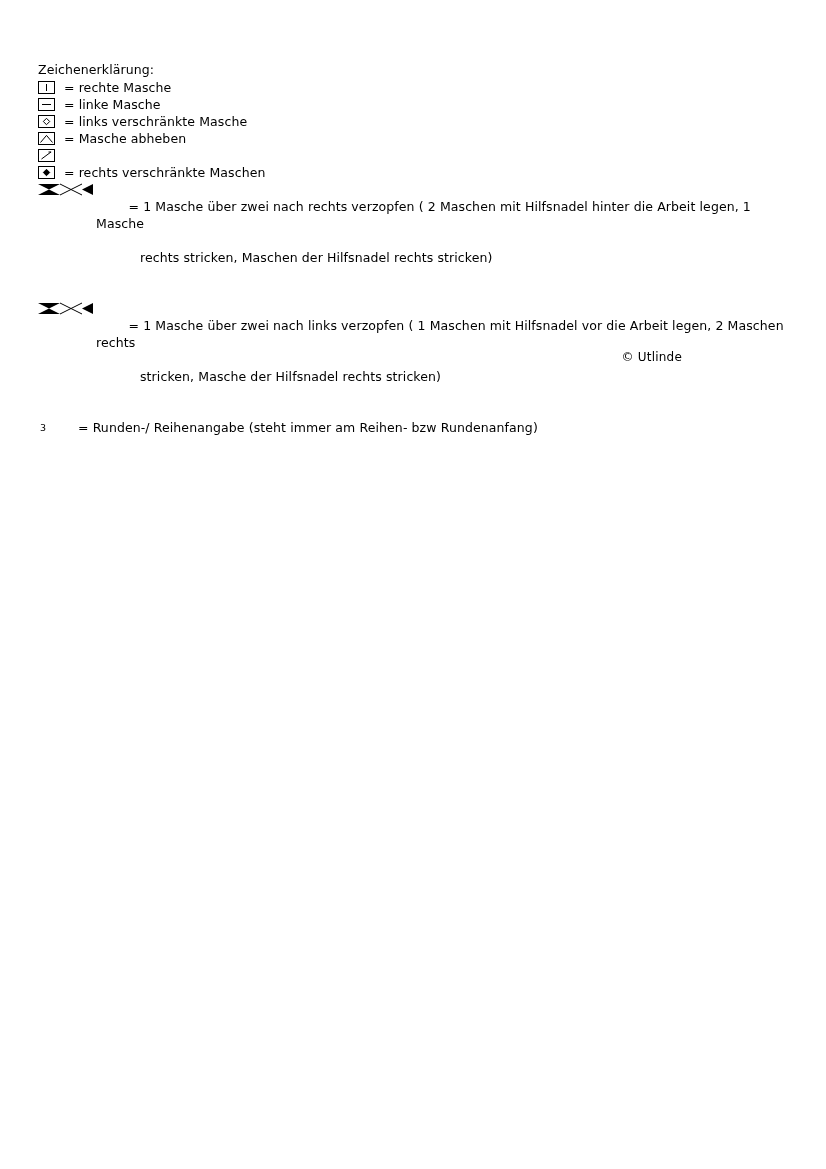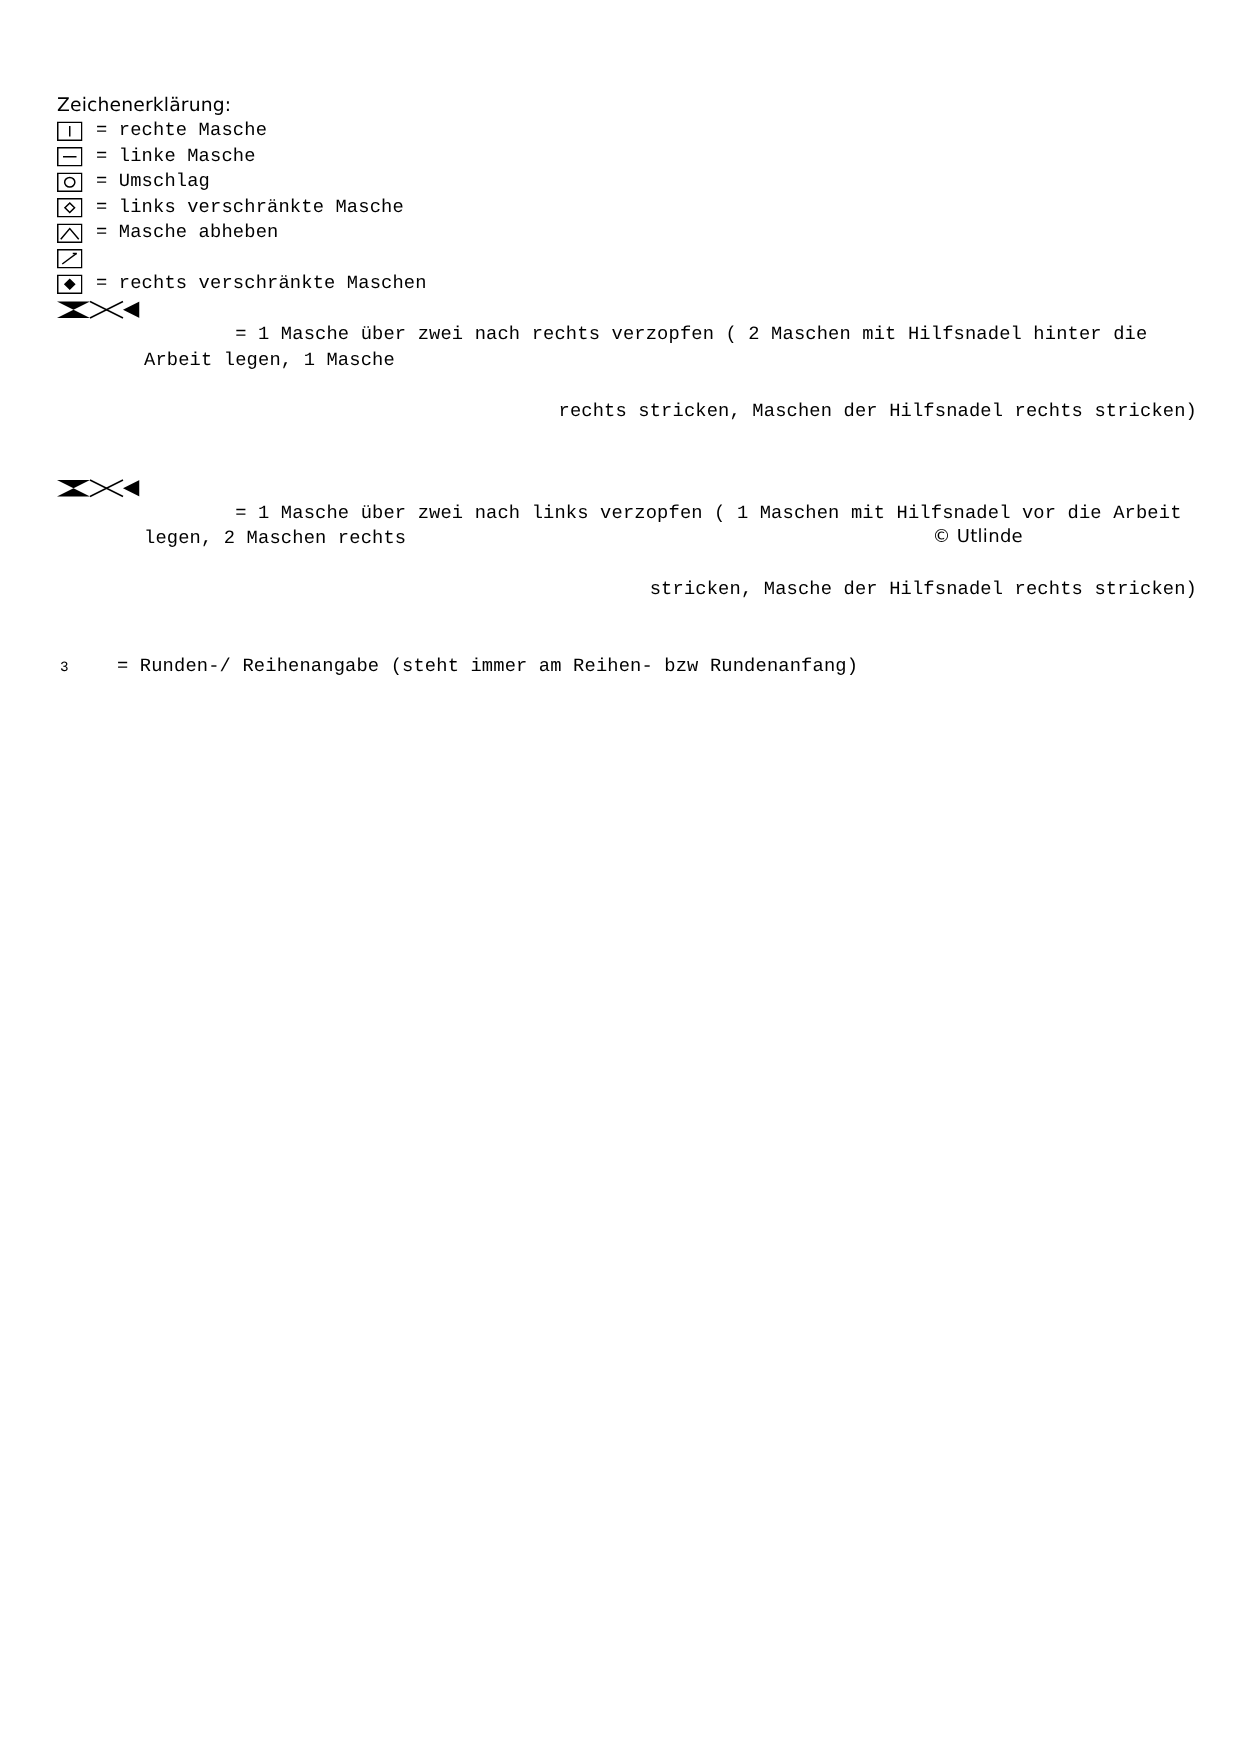--- a/index.html
+++ b/index.html
@@ -31,21 +31,20 @@
     font-size: 12.5px;
     line-height: 16px;
     margin-bottom: 1px;
     letter-spacing: 0.1px;
   }
   .row {
     display: flex;
     align-items: flex-start;
     margin-bottom: 0px;
     min-height: 17px;
-    font-family: Liberation Mono, monospace;
   }
   .sym {
     flex: 0 0 auto;
     width: 24px;
     height: 15px;
     position: relative;
     margin-top: 1px;
     margin-right: 2px;
     display: flex;
     align-items: center;
@@ -63,21 +62,20 @@
     letter-spacing: 0.1px;
     white-space: pre-wrap;
   }
   .txt .cont {
     display: block;
     padding-left: 36px;
   }
   .txt .cont2 {
     display: block;
     padding-left: 44px;
-    text-align: right;
   }
   .rownum {
     flex: 0 0 auto;
     width: 24px;
     height: 15px;
     margin-top: 1px;
     margin-right: 2px;
     font-size: 9.5px;
     line-height: 15px;
     text-align: left;
@@ -118,29 +116,20 @@
     <div class="row">
       <div class="sym">
         <svg width="17" height="13" viewBox="0 0 17 13">
           <rect x="0.5" y="0.5" width="16" height="12" fill="#fff" stroke="#000" stroke-width="1"></rect>
           <line x1="4" y1="6.5" x2="13" y2="6.5" stroke="#000" stroke-width="1"></line>
         </svg>
       </div>
       <div class="txt">= linke Masche</div>
     </div>
 
-    <div class="row">
-      <div class="sym">
-        <svg width="17" height="13" viewBox="0 0 17 13">
-          <rect x="0.5" y="0.5" width="16" height="12" fill="#fff" stroke="#000" stroke-width="1"></rect>
-          <ellipse cx="8.5" cy="6.5" rx="3.4" ry="3.2" fill="#fff" stroke="#000" stroke-width="1"></ellipse>
-        </svg>
-      </div>
-      <div class="txt">= Umschlag</div>
-    </div>
 
     <div class="row">
       <div class="sym">
         <svg width="17" height="13" viewBox="0 0 17 13">
           <rect x="0.5" y="0.5" width="16" height="12" fill="#fff" stroke="#000" stroke-width="1"></rect>
           <polygon points="8.5,3.3 11.7,6.5 8.5,9.7 5.3,6.5" fill="#fff" stroke="#000" stroke-width="1"></polygon>
         </svg>
       </div>
       <div class="txt">= links verschränkte Masche</div>
     </div>

